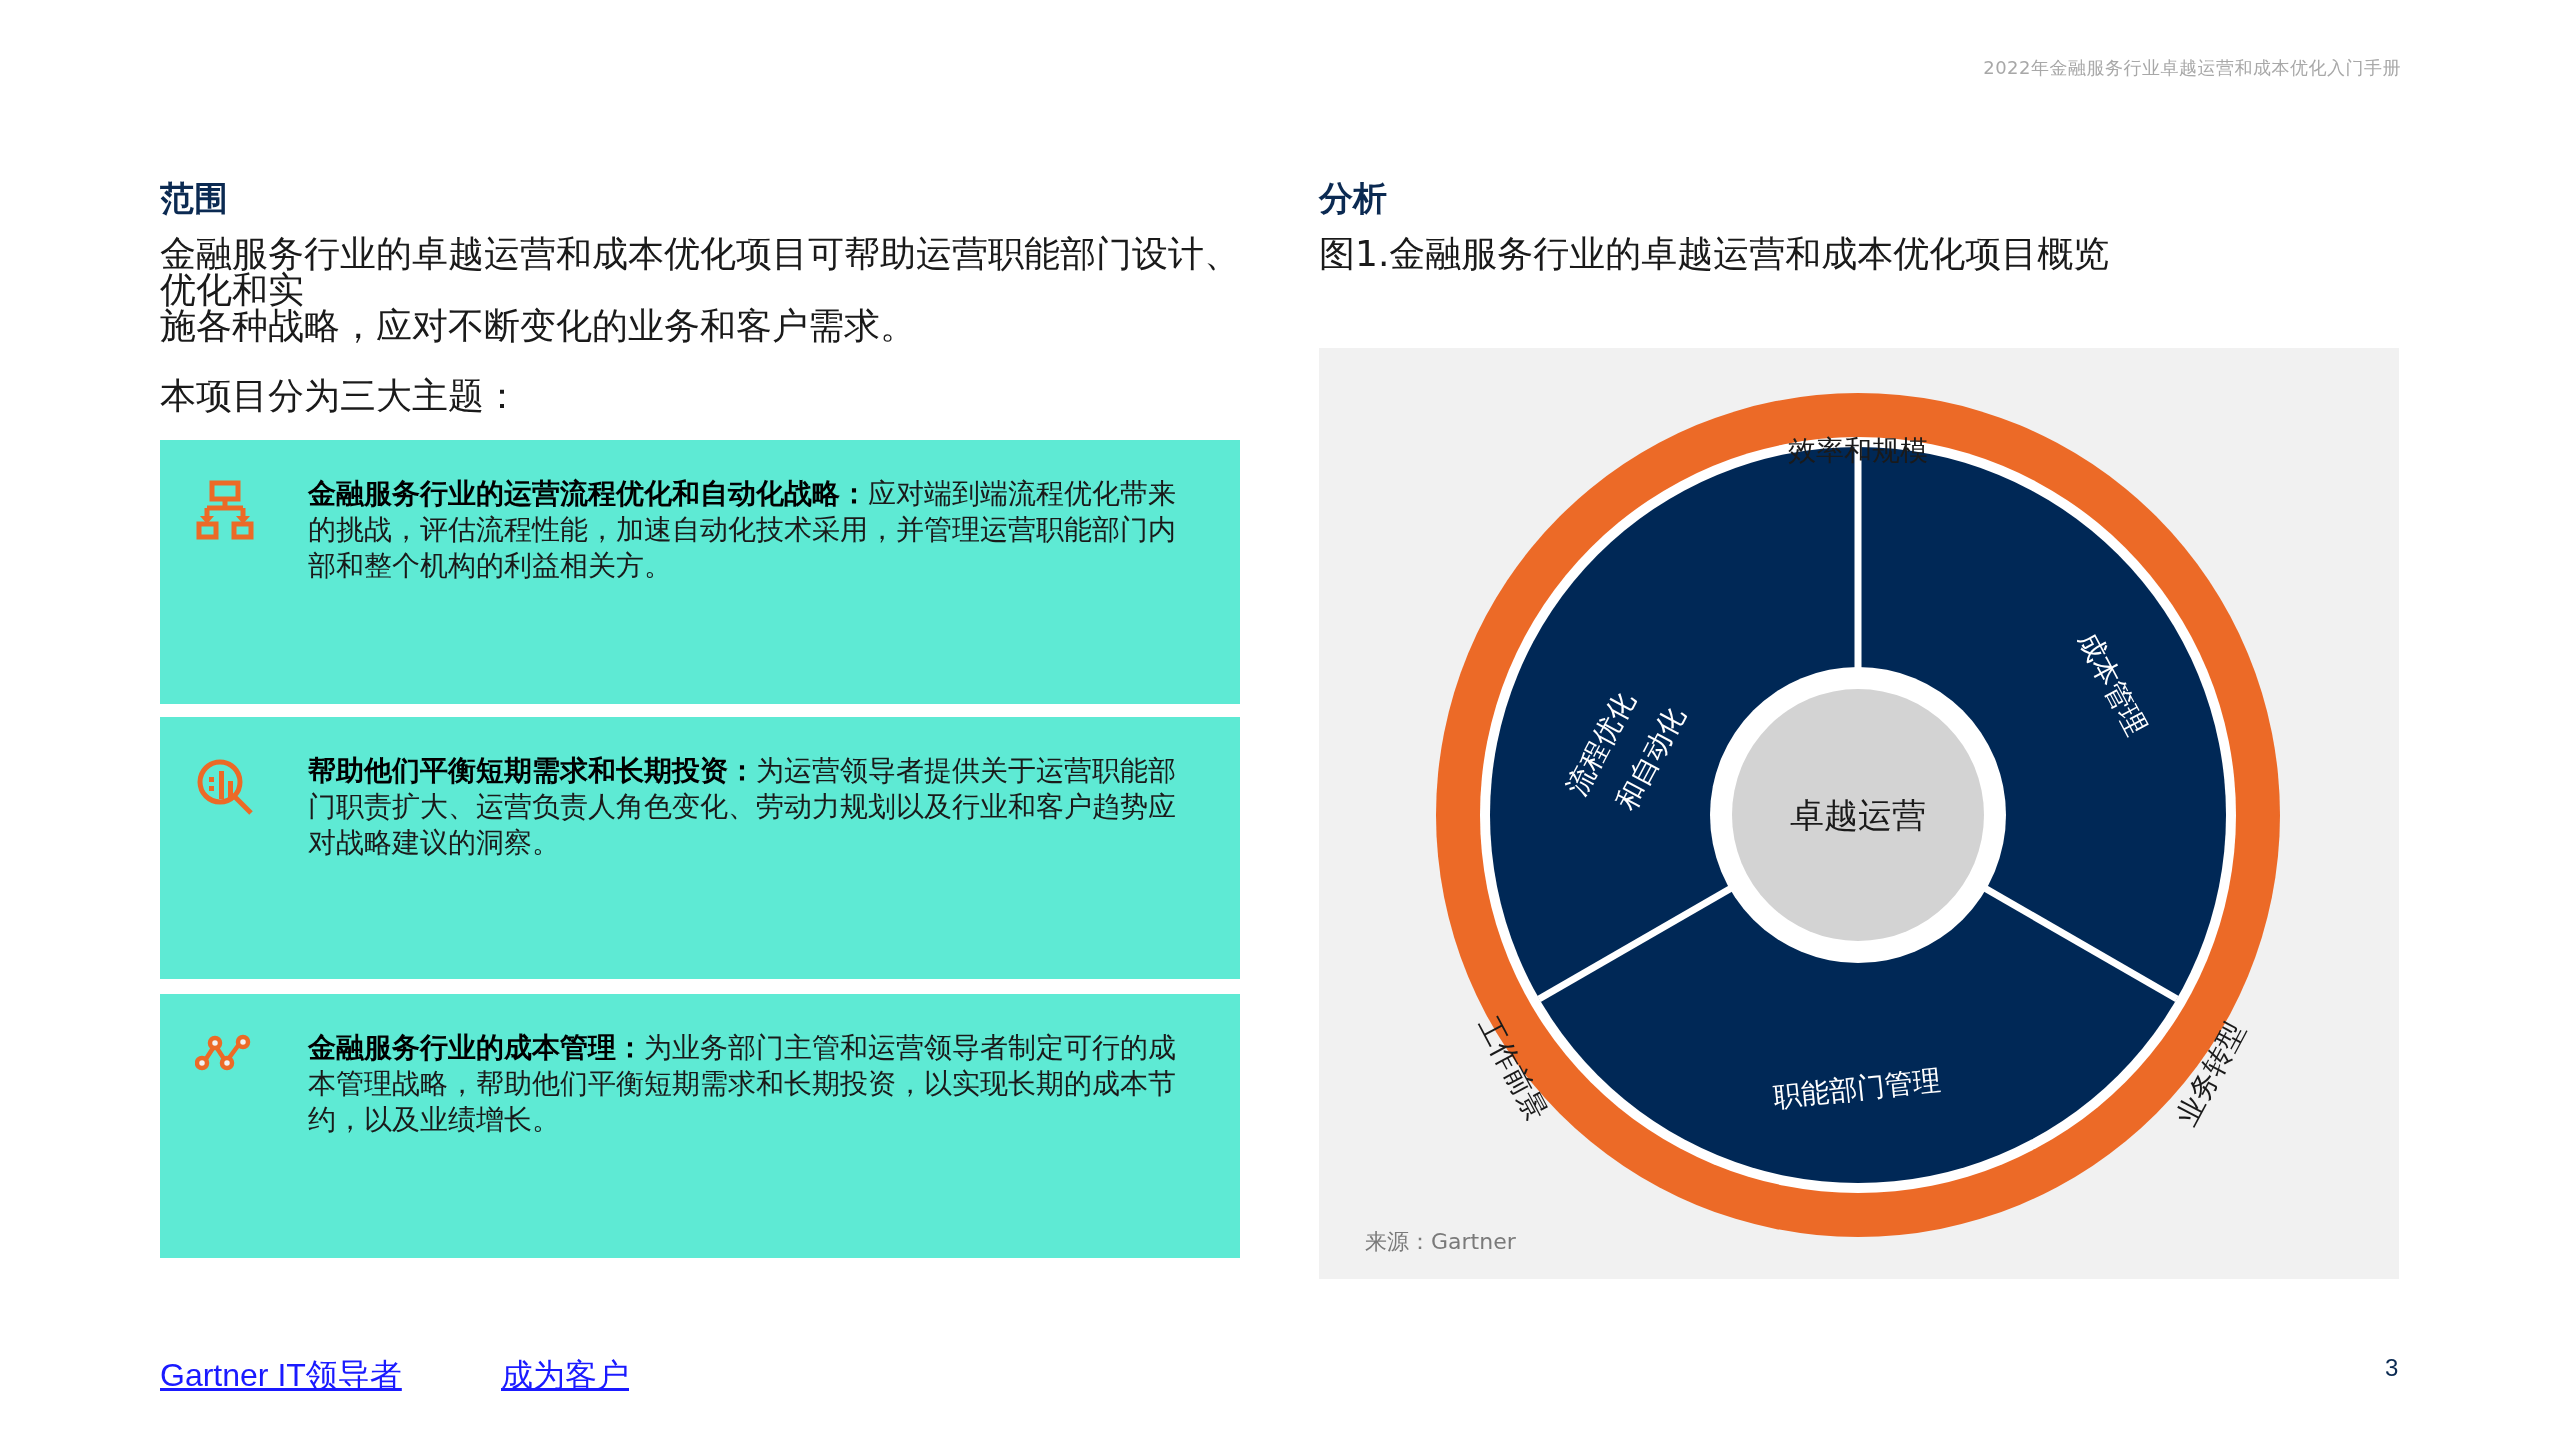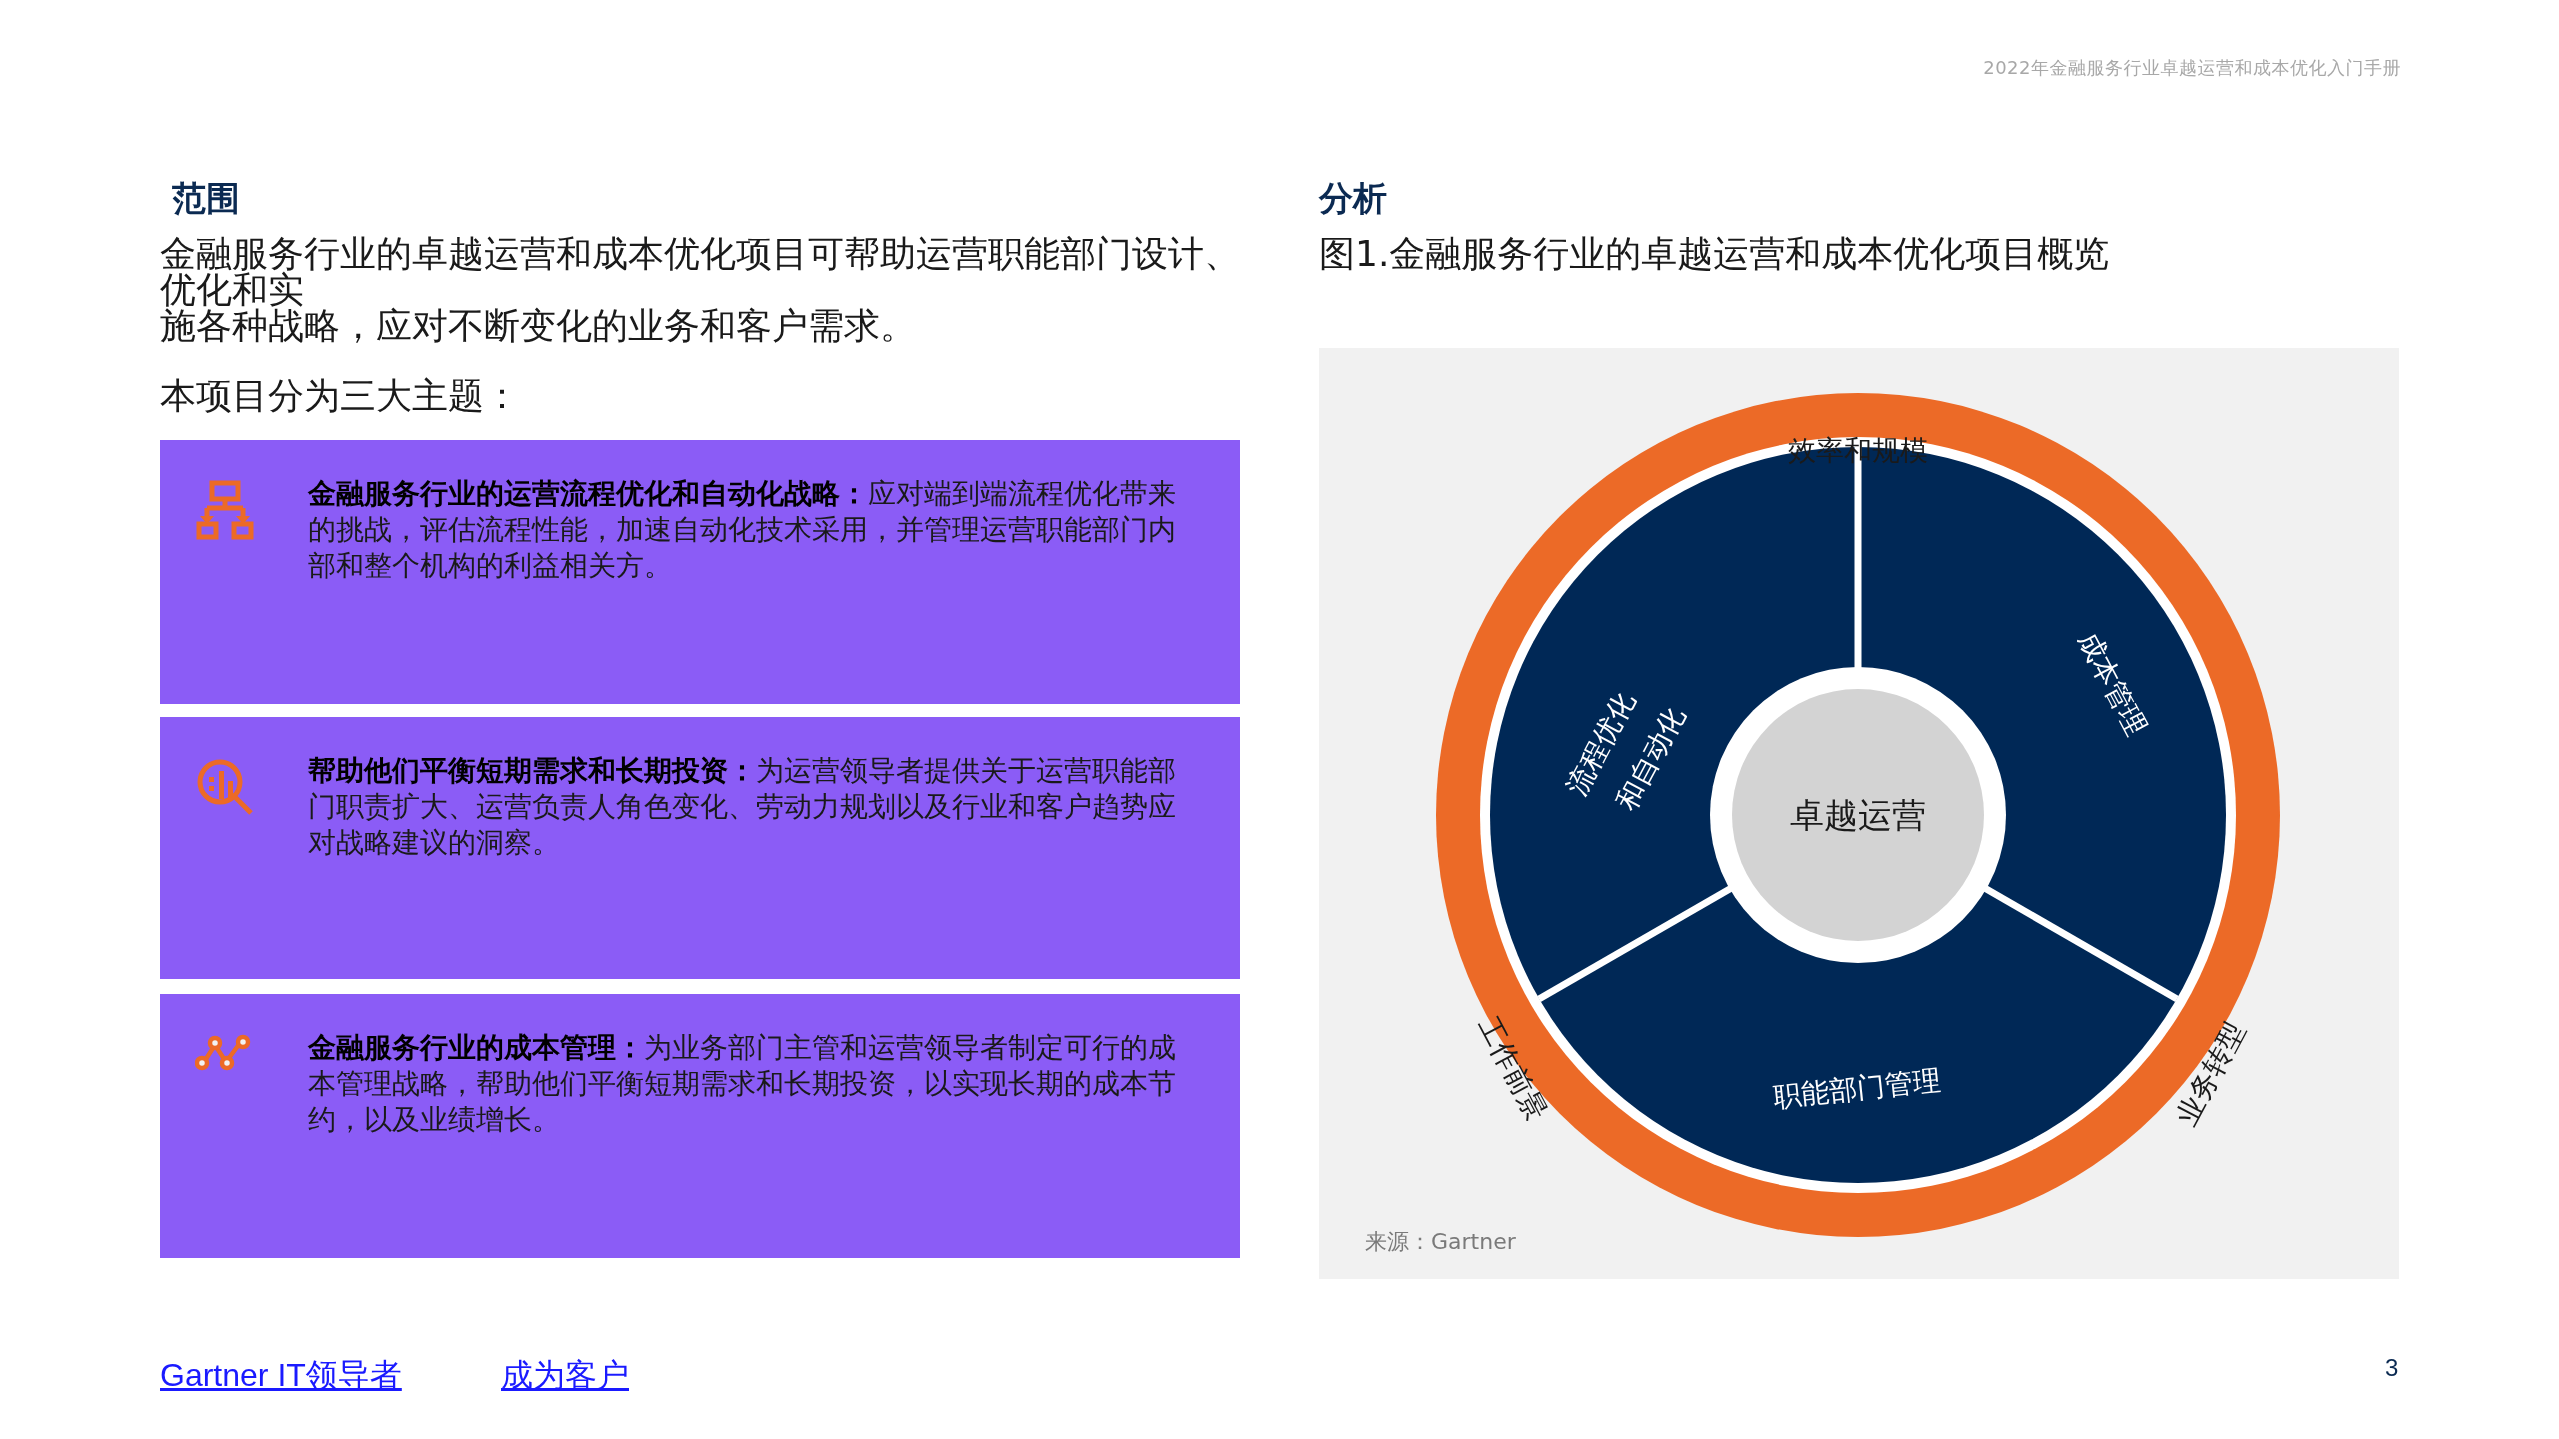--- a/index.html
+++ b/index.html
@@ -13,21 +13,21 @@
     position: absolute; right: 158px; top: 56px;
     font-size: 18px; color: #a8a8a8; letter-spacing: 0.5px;
   }
   .section-title {
     position: absolute; font-size: 34px; font-weight: bold; color: #0b2a52;
   }
   .body-text {
     position: absolute; font-size: 36px; line-height: 36px; color: #1a1a1a;
   }
   .card {
-    position: absolute; left: 160px; width: 1080px; background: #8b5cf6;
+    position: absolute; left: 160px; width: 1080px; background: #5eead4;
   }
   .card .icon {
     position: absolute; left: 35px; top: 40px; width: 60px; height: 60px;
   }
   .card .card-text {
     position: absolute; left: 148px; top: 36px; width: 880px;
     font-size: 28px; line-height: 36px; color: #1a1a1a;
   }
   .card .card-text b { font-weight: bold; color: #000; }
   .figure-panel {
@@ -46,21 +46,21 @@
     position: absolute; top: 1354px; left: 2385px; font-size: 24px; color: #0b2a52;
     font-family: "Liberation Sans", sans-serif;
   }
   .svg-text { font-family: "DejaVu Sans", "Liberation Sans", sans-serif; }
 </style>
 </head>
 <body>
 
 <div class="doc-header">2022年金融服务行业卓越运营和成本优化入门手册</div>
 
-<div class="section-title" style="left:160px; top:176px;margin-left:12px;">范围</div>
+<div class="section-title" style="left:160px; top:176px;">范围</div>
 <div class="body-text" style="left:160px; top:236px; width:1100px;">
   <div>金融服务行业的卓越运营和成本优化项目可帮助运营职能部门设计、优化和实</div>
   <div>施各种战略，应对不断变化的业务和客户需求。</div>
 </div>
 <div class="body-text" style="left:160px; top:378px;">本项目分为三大主题：</div>
 
 <div class="card" style="top:440px; height:264px;">
   <svg class="icon" viewBox="0 0 60 60">
     <g fill="none" stroke="#ec6a27" stroke-width="5">
       <rect x="17" y="3" width="26" height="16"></rect>

